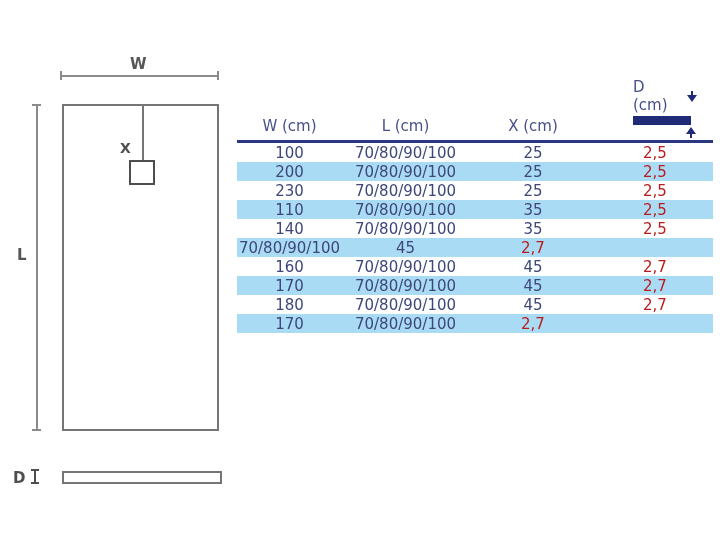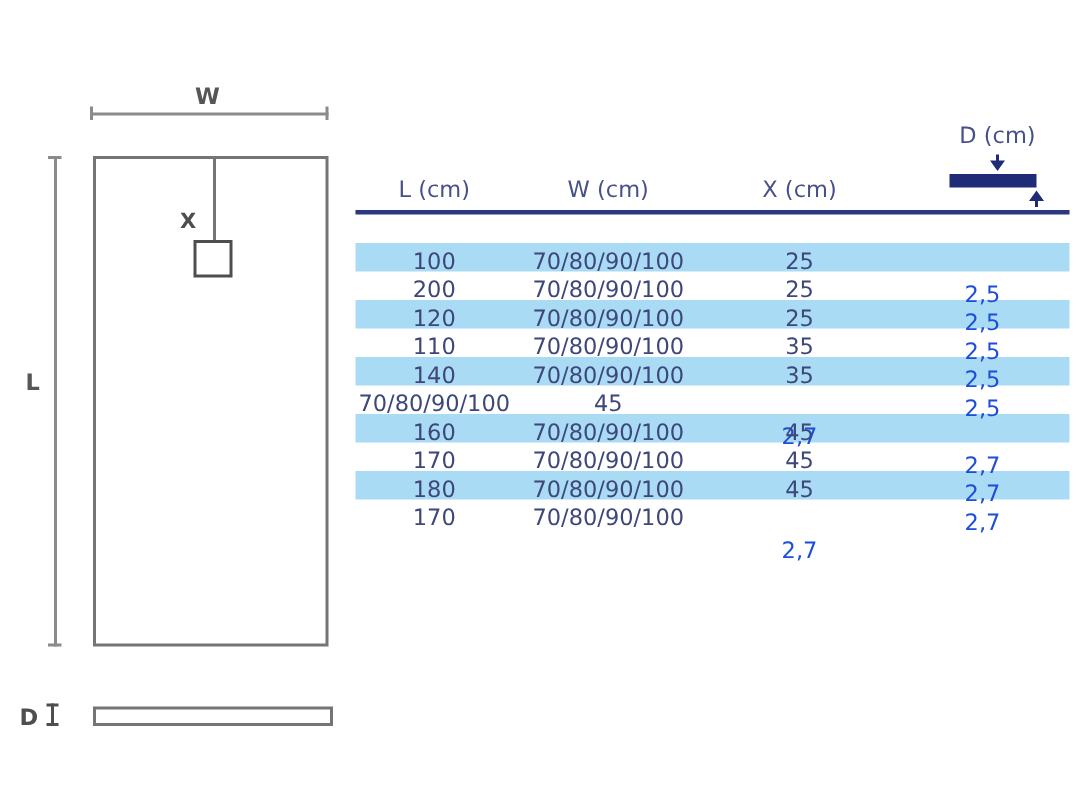--- a/index.html
+++ b/index.html
@@ -26,37 +26,37 @@
   .ibeam .bar{position:absolute;left:0;width:8px;height:2px;background:#4e4e4e;}
   .ibeam .bar.top{top:0;} .ibeam .bar.bot{bottom:0;}
   .ibeam .stem{position:absolute;left:3px;top:0;width:2px;height:15px;background:#4e4e4e;}
 
   
   .spec-table{position:absolute;left:237px;top:86px;width:476px;}
   .t-header{position:relative;height:54px;border-bottom:3px solid #2b3780;
     display:grid;grid-template-columns:105px 127px 128px 116px;align-items:end;}
   .t-header .h-label{color:#475089;font-size:15px;text-align:center;padding-bottom:5px;}
   .d-header{position:absolute;right:16px;bottom:2px;width:64px;}
-  .d-header .d-top{display:flex;align-items:center;justify-content:flex-start;gap:4px;flex-direction:column;}
+  .d-header .d-top{display:flex;align-items:center;justify-content:flex-start;gap:4px;}
   .d-header .d-text{color:#475089;font-size:15px;}
   .d-bar{width:58px;height:9px;background:#1f2b76;margin:2px 0 2px 0;}
   .arr{position:relative;width:12px;height:11px;}
   .arr .head{position:absolute;left:1px;width:0;height:0;
     border-left:5px solid transparent;border-right:5px solid transparent;}
   .arr .stem{position:absolute;left:5px;width:2px;height:5px;background:#1f2b76;}
   .arr.down .head{bottom:0;border-top:7px solid #1f2b76;}
   .arr.down .stem{top:0;}
   .arr.up .head{top:0;border-bottom:7px solid #1f2b76;}
   .arr.up .stem{bottom:0;}
   .d-up-row{display:flex;justify-content:flex-end;}
   .t-body .t-row{display:grid;grid-template-columns:105px 127px 128px 116px;
     height:19px;align-items:center;}
   .t-body .t-row:nth-child(even){background:#aadbf5;}
   .t-row span{text-align:center;font-size:15px;color:#3e477a;}
-  .t-row span.d-val{color:#1d4ed8;margin-top:44px;}
+  .t-row span.d-val{color:#b91c1c;}
 </style>
 </head>
 <body>
 
 <div class="canvas">
 
   <div>
 
     <div class="dwg-label" style="left:130px;top:55px;">W</div>
     <div class="dim-line-h" style="left:60px;top:75px;width:159px;"></div>
@@ -79,22 +79,22 @@
       <div class="bar top"></div>
         <div class="stem"></div>
         <div class="bar bot"></div>
     </div>
     <div class="side-rect"></div>
   </div>
 
   <div class="spec-table">
 
     <div class="t-header">
+      <div class="h-label">W (cm)</div>
       <div class="h-label">L (cm)</div>
-      <div class="h-label">W (cm)</div>
       <div class="h-label">X (cm)</div>
       <div></div>
       <div class="d-header">
         <div class="d-top">
           <span class="d-text">D (cm)</span>
           <span class="arr down">
               <span class="stem"></span>
               <span class="head"></span>
             </span>
         </div>
@@ -115,21 +115,21 @@
         <span>25</span>
         <span class="d-val">2,5</span>
       </div>
       <div class="t-row">
         <span>200</span>
         <span>70/80/90/100</span>
         <span>25</span>
         <span class="d-val">2,5</span>
       </div>
       <div class="t-row">
-        <span>120</span>
+        <span>230</span>
         <span>70/80/90/100</span>
         <span>25</span>
         <span class="d-val">2,5</span>
       </div>
       <div class="t-row">
         <span>110</span>
         <span>70/80/90/100</span>
         <span>35</span>
         <span class="d-val">2,5</span>
       </div>

